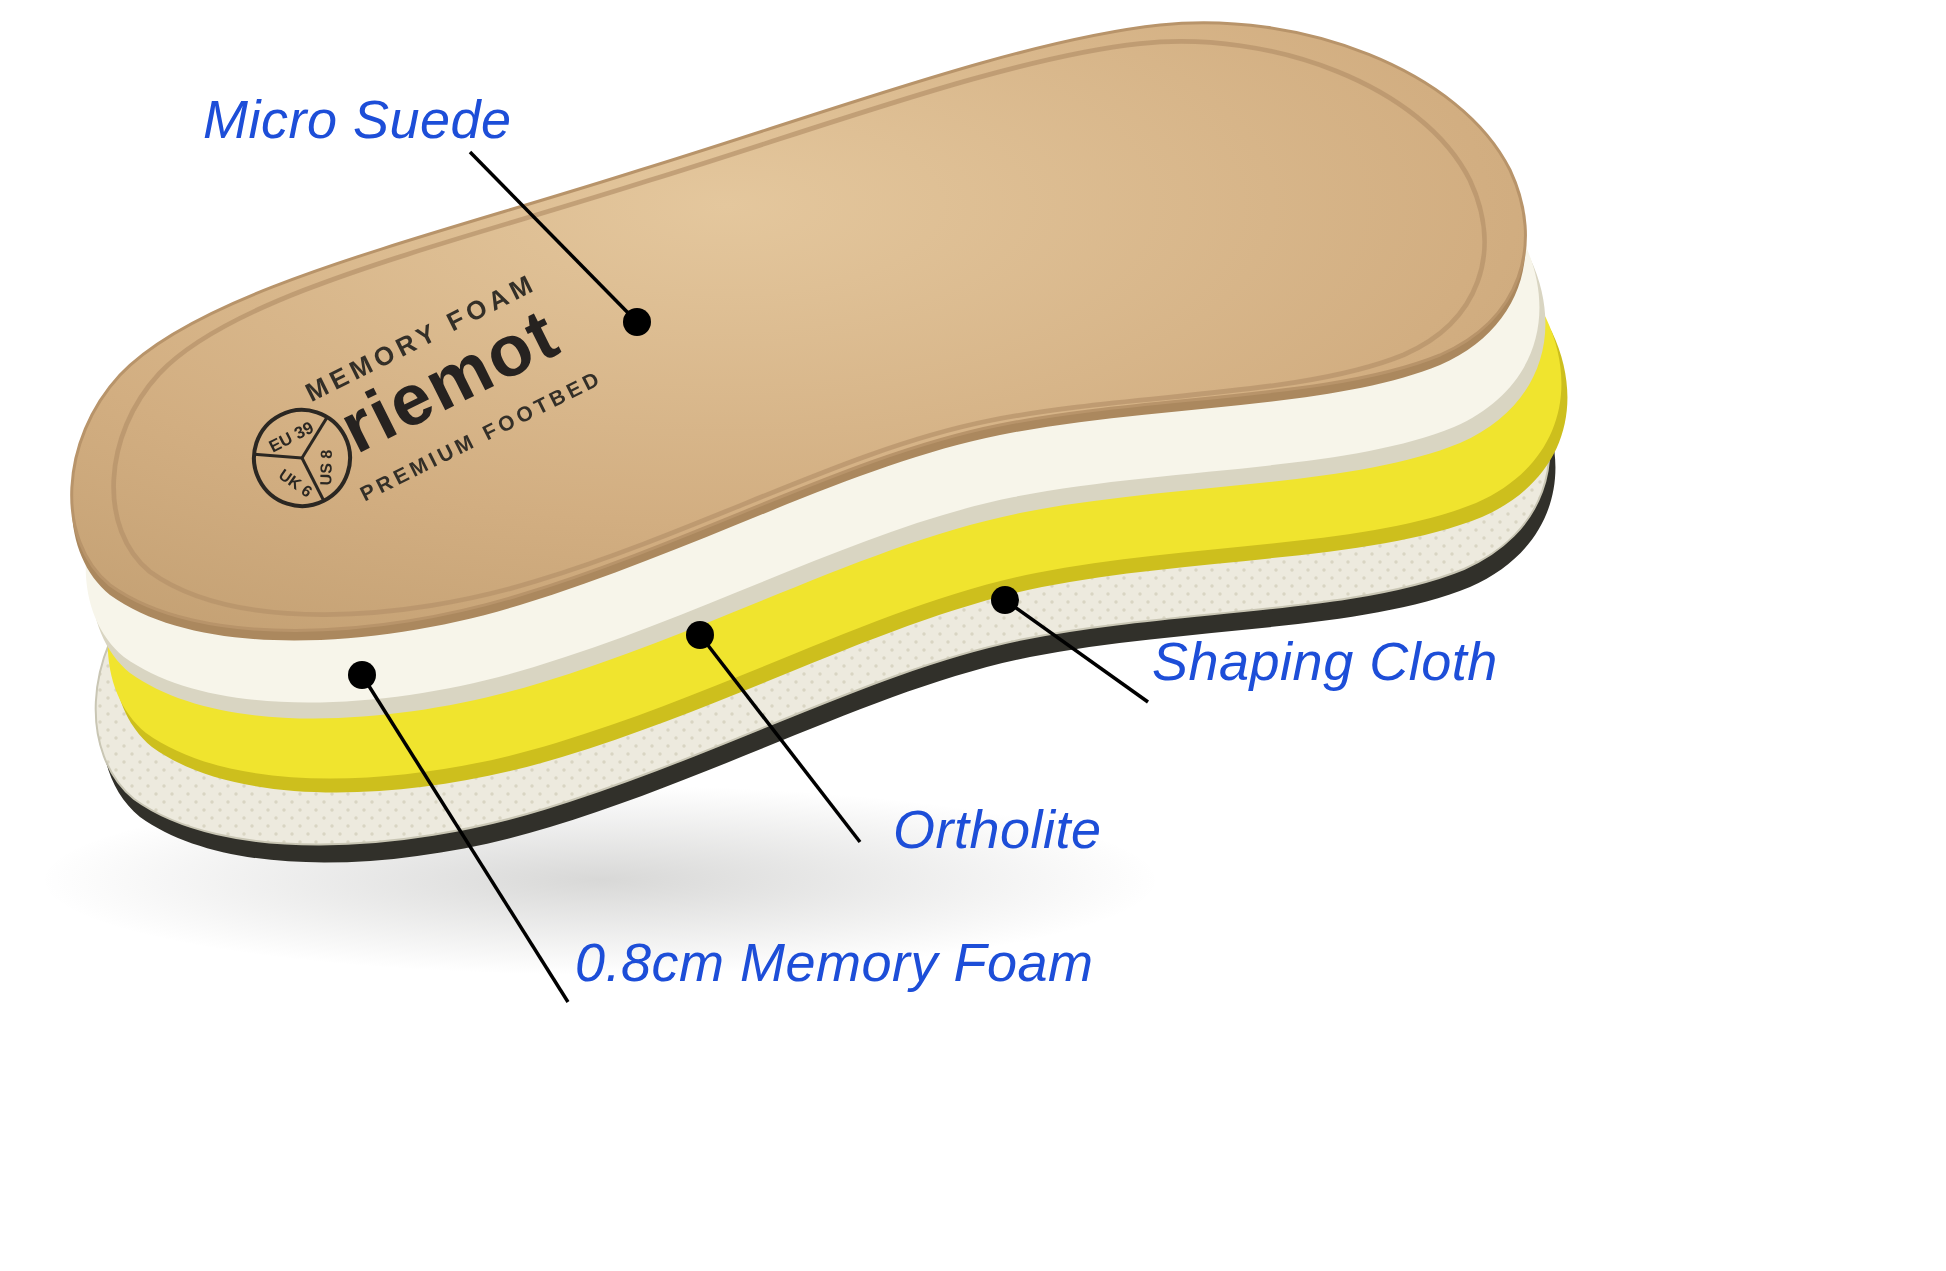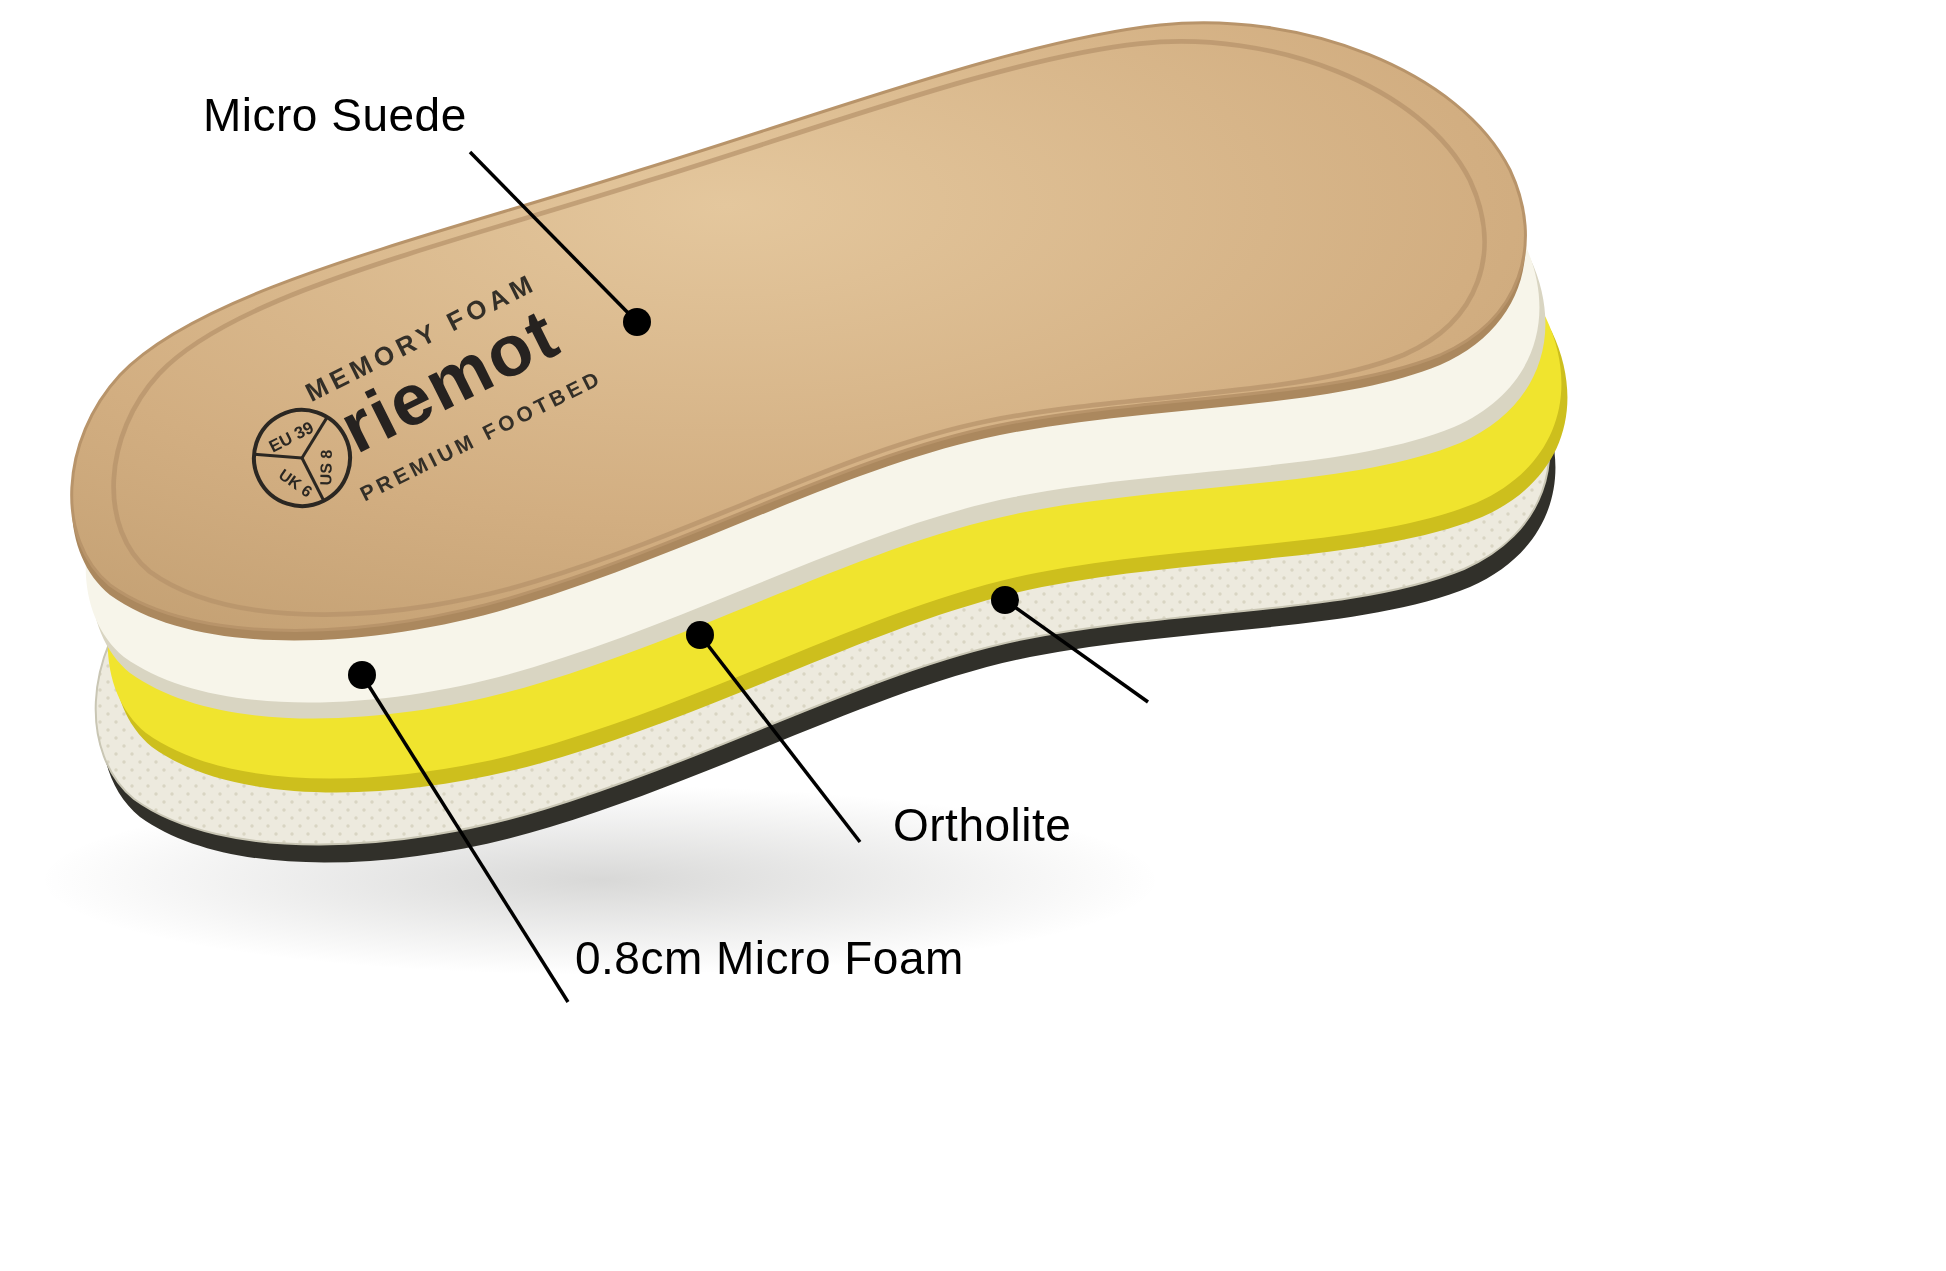--- a/index.html
+++ b/index.html
@@ -18,25 +18,26 @@
   .canvas svg {
     position: absolute;
     left: 0;
     top: 0;
   }
   svg text {
     font-family: "Liberation Sans", sans-serif;
   }
   .callout-label {
     position: absolute;
-    font-size: 46px;
-    color: #000000;
+    font-size: 54px;
+    color: #1d4ed8;
     letter-spacing: 0.5px;
     white-space: nowrap;
     line-height: 1.1;
+    font-style: italic;
   }
 </style>
 </head>
 <body>
 
 <div class="canvas">
 
   <svg width="1946" height="1271" viewBox="0 0 1946 1271">
     <defs>
       <path id="footShape" d="M1160 25
@@ -113,18 +114,19 @@
     <g fill="#000000">
       <circle cx="637" cy="322" r="14"></circle>
       <circle cx="1005" cy="600" r="14"></circle>
       <circle cx="700" cy="635" r="14"></circle>
       <circle cx="362" cy="675" r="14"></circle>
     </g>
   </svg>
 
   <div class="callout-label" style="left:203px; top:90px;">Micro Suede</div>
 
+  <div class="callout-label" style="left:1152px; top:632px;">Shaping Cloth</div>
 
   <div class="callout-label" style="left:893px; top:772px;margin-top:28px;">Ortholite</div>
 
-  <div class="callout-label" style="left:575px; top:933px;">0.8cm Micro Foam</div>
+  <div class="callout-label" style="left:575px; top:933px;">0.8cm Memory Foam</div>
 
 </div>
 
 </body></html>

